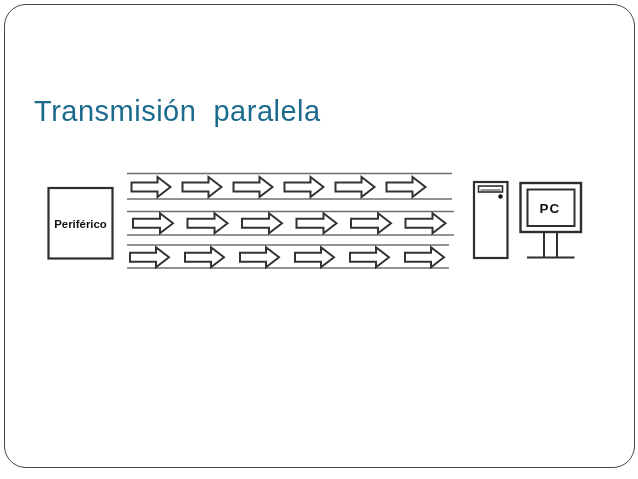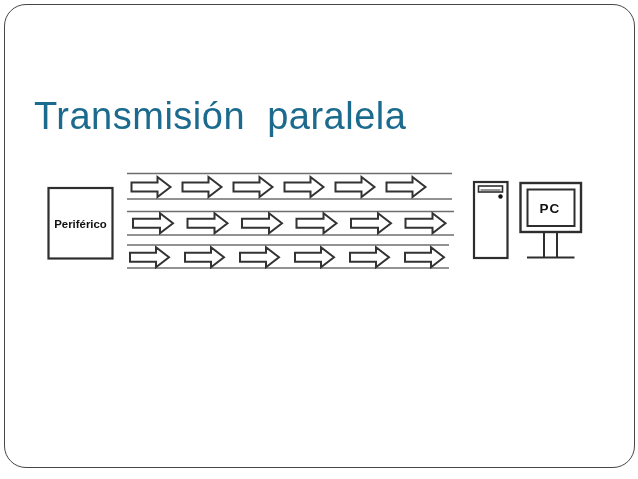--- a/index.html
+++ b/index.html
@@ -23,21 +23,21 @@
     bottom: 11px;
     border: 1.6px solid #474747;
     border-radius: 22px;
     pointer-events: none;
   }
   .slide-title {
     position: absolute;
     left: 34px;
     top: 95px;
     margin: 0;
-    font-size: 38px;
+    font-size: 29px;
     font-weight: 400;
     letter-spacing: 0.5px;
     color: #1c6b8e;
     white-space: pre;
   }
   .diagram-svg {
     position: absolute;
     left: 0;
     top: 0;
     width: 638px;

